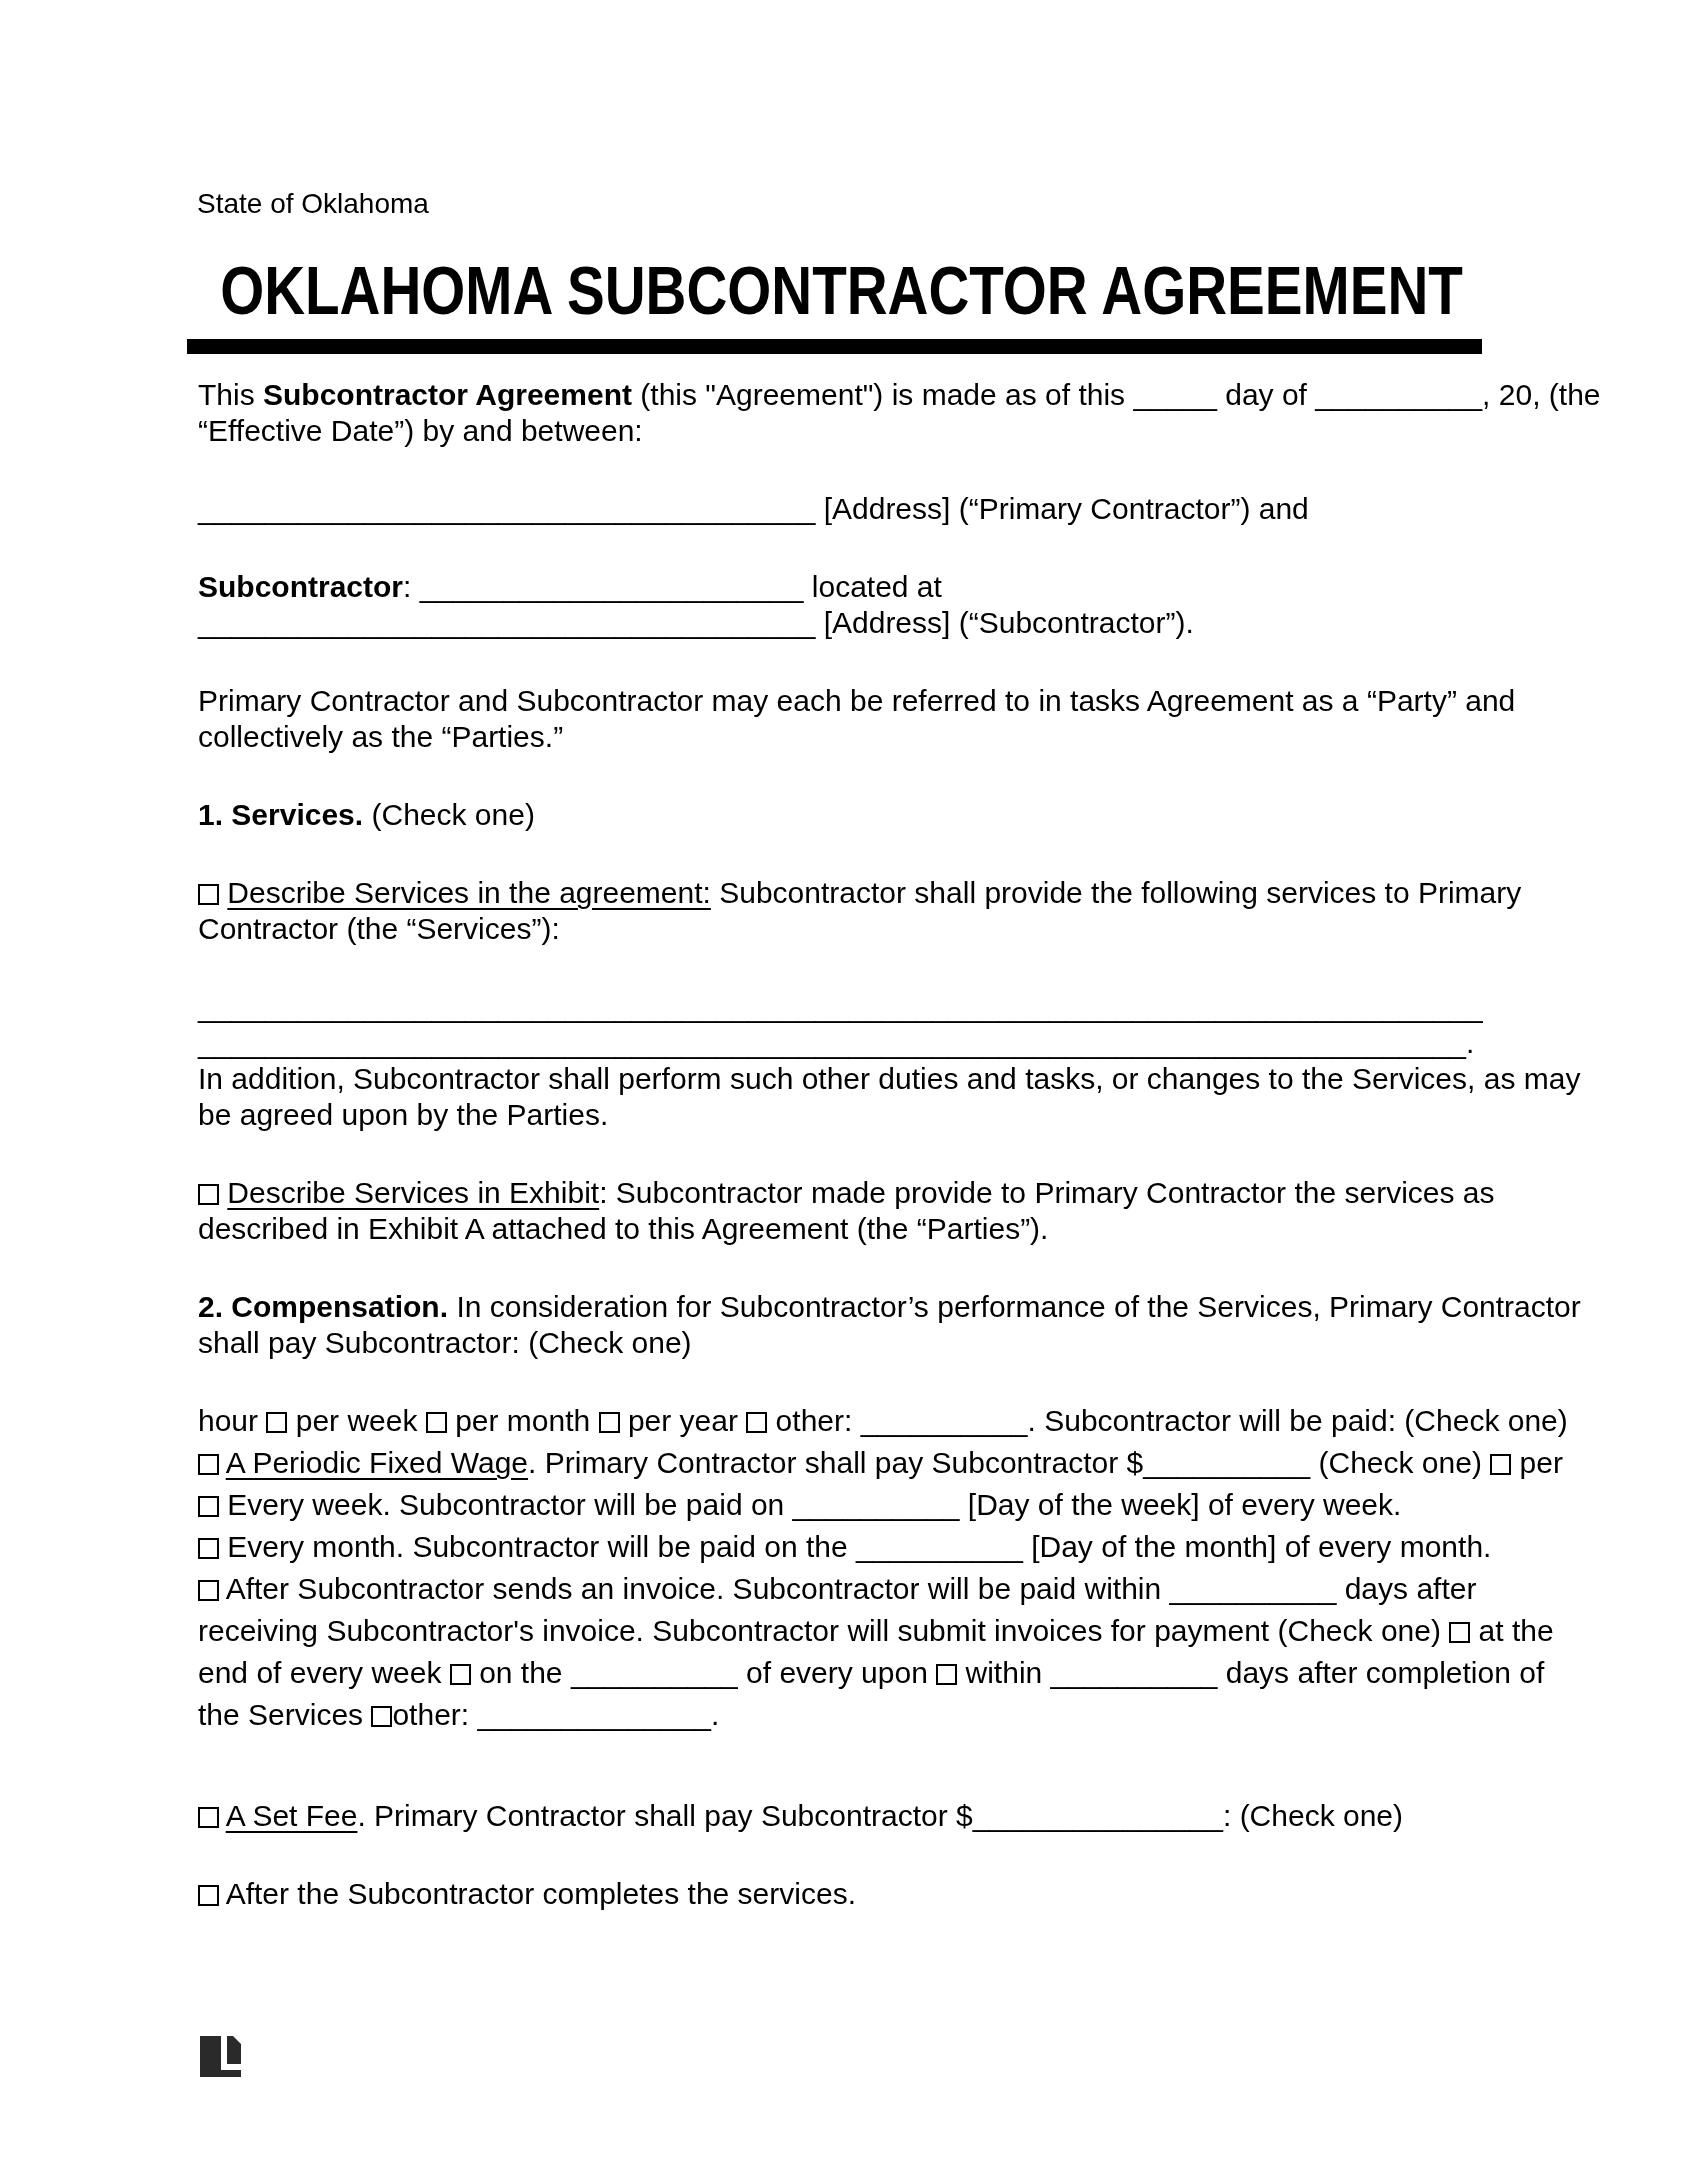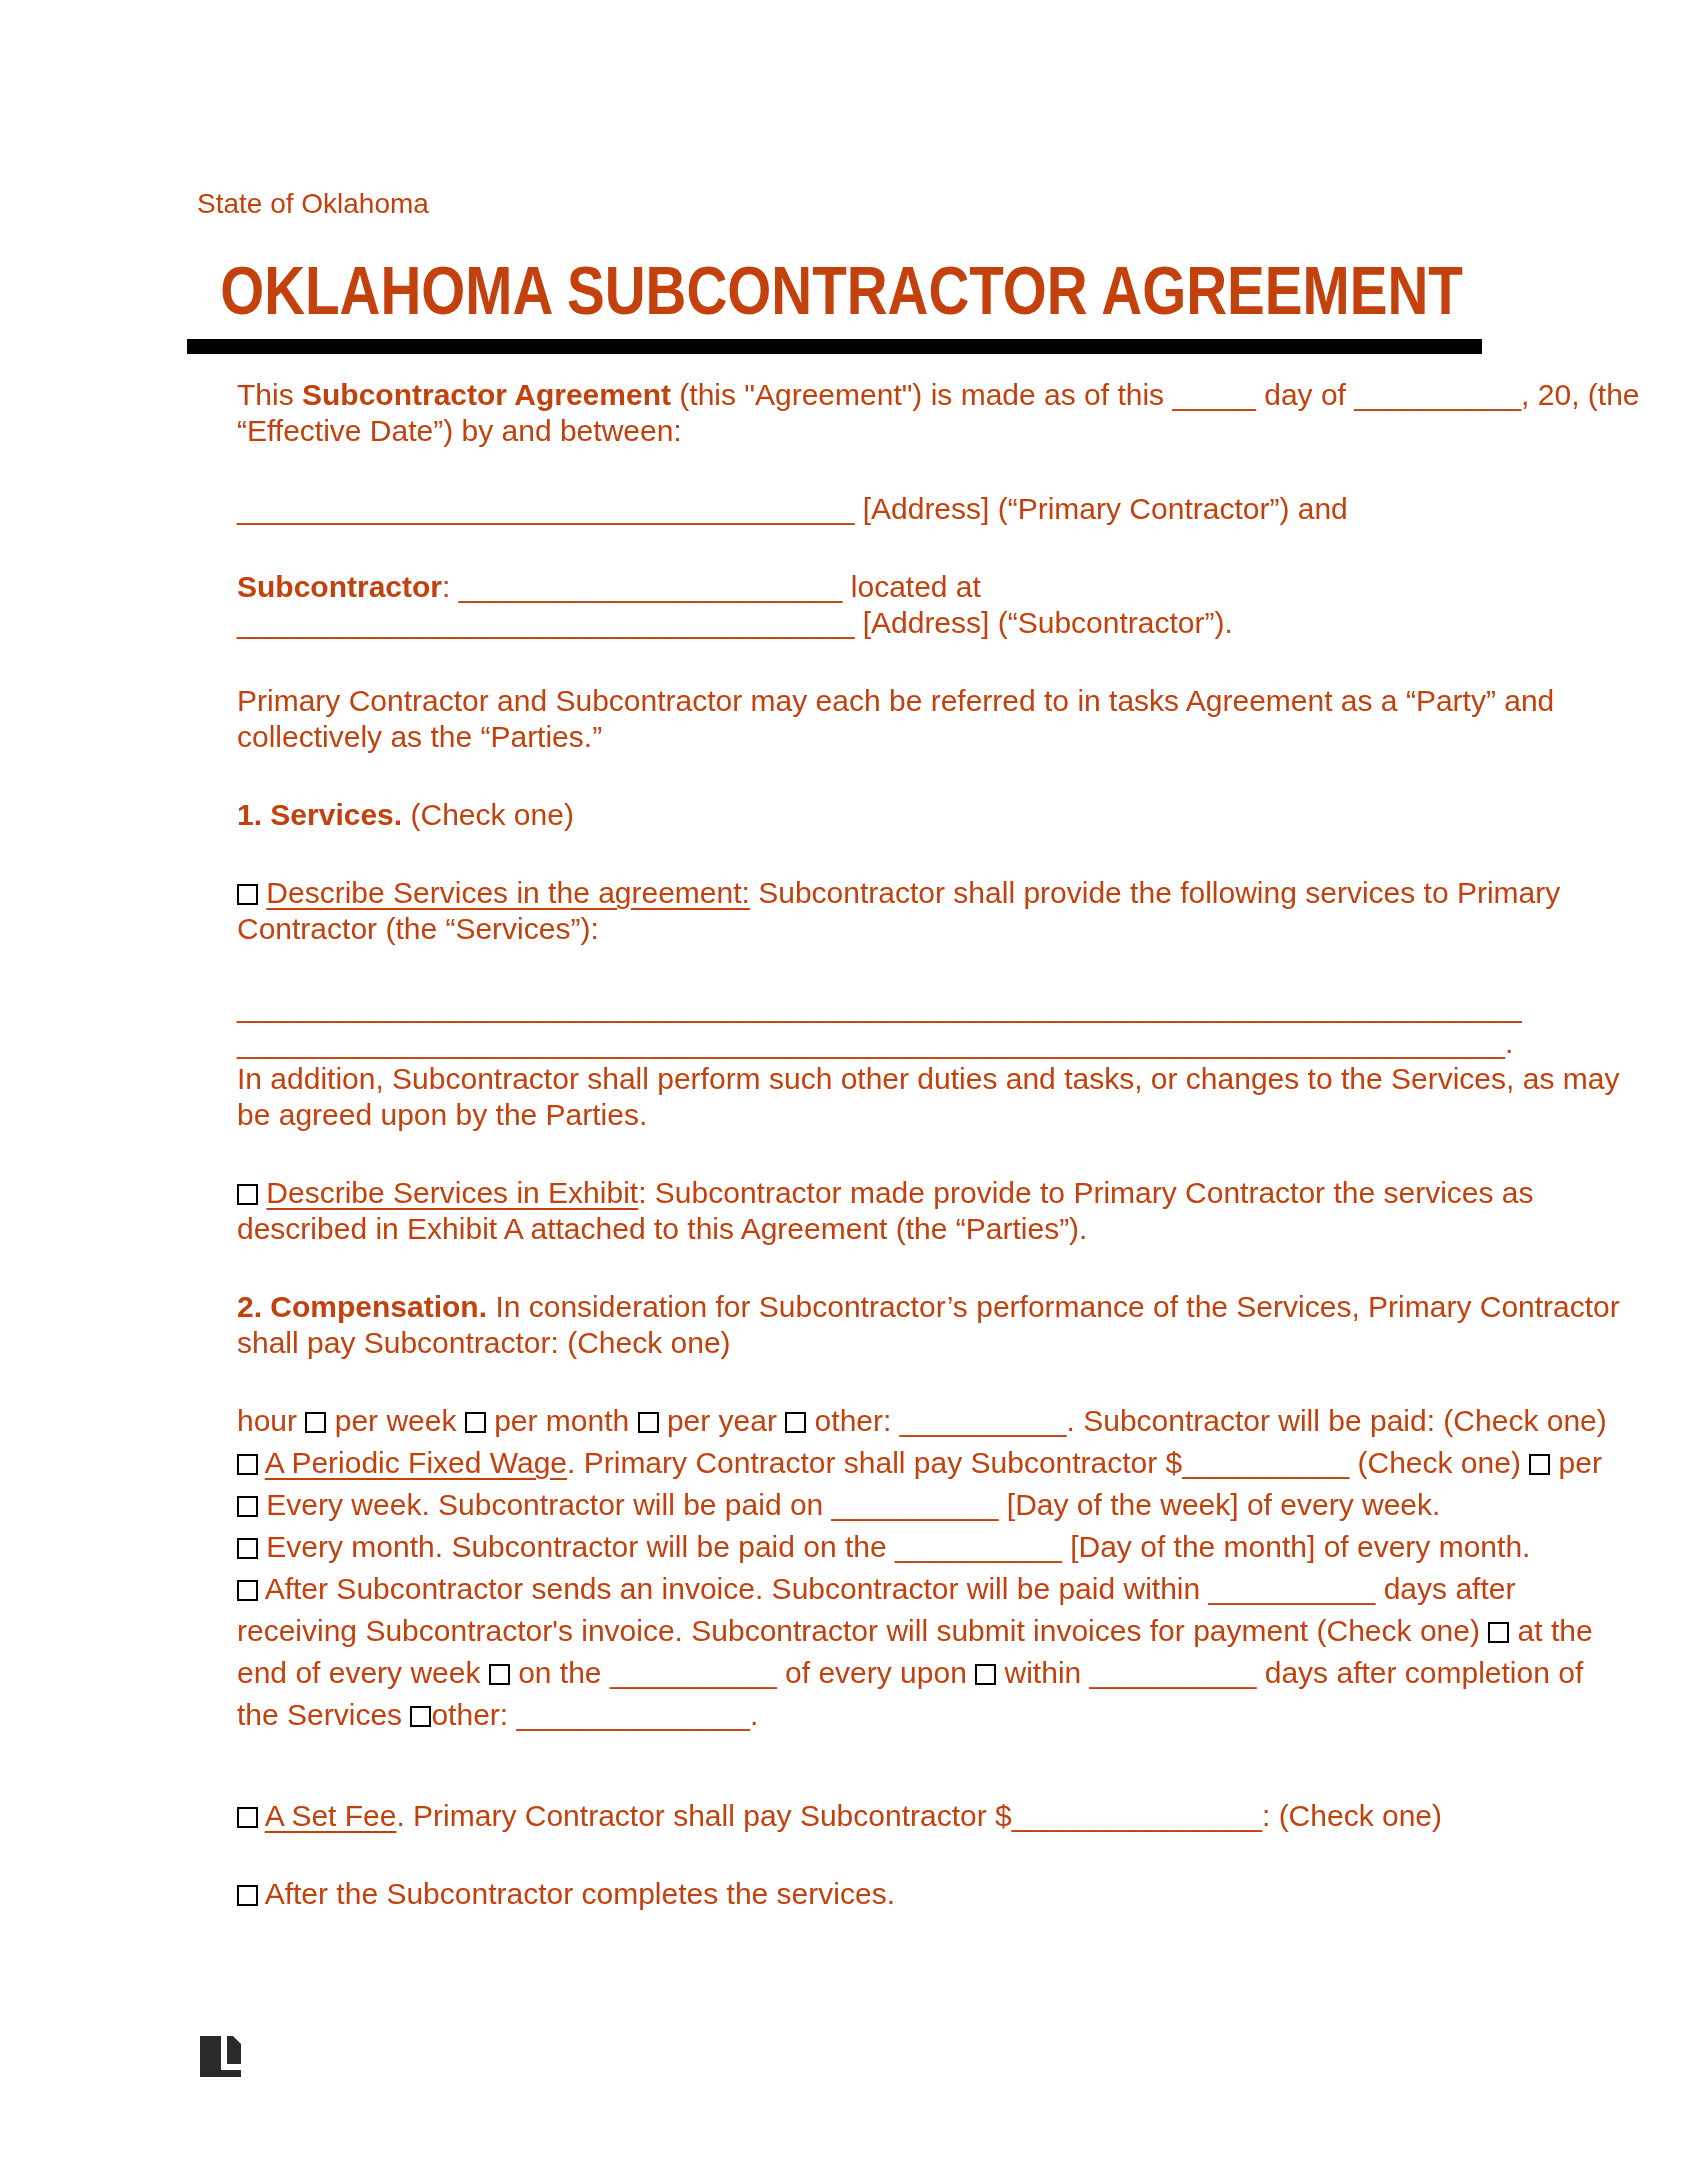--- a/index.html
+++ b/index.html
@@ -1,18 +1,18 @@
 <!DOCTYPE html>
 <html><head>
 <meta charset="utf-8">
 <style>
   html,body { margin:0; padding:0; background:#ffffff; }
   .page {
     position:relative; width:1683px; height:2178px; background:#ffffff;
-    font-family:"Liberation Sans", sans-serif; color:#c2410c; overflow:hidden;
+    font-family:"Liberation Sans", sans-serif; color:#000000; overflow:hidden;
   }
   .state {
     position:absolute; left:197px; top:188px;
     font-size:28px; line-height:32px;
   }
   .doc-title {
     position:absolute; left:0; top:256px; width:1683px;
     text-align:center; font-size:69px; line-height:69px; font-weight:bold;
     transform:scaleX(0.82); transform-origin:50% 0; white-space:nowrap;
   }
@@ -22,21 +22,21 @@
   }
   .doc {
     position:absolute; left:198px; top:377px; width:1284px;
     font-size:30px; line-height:36px;
     display:flex; flex-direction:column; align-items:flex-start;
   }
   .block { margin:0 0 42px 0; }
   .block.tight { margin-bottom:6px; }
   .tight .line + .line { margin-top:6px; }
   .block.setfee { margin-top:59px; }
-  .line { white-space:pre;margin-left:39px; }
+  .line { white-space:pre; }
   .seg-b { font-weight:bold; }
   .seg-u { text-decoration:underline; text-decoration-thickness:2px; text-underline-offset:5px; }
   .cb {
     display:inline-block; width:21px; height:21px; box-sizing:border-box;
     border:2px solid #000000; background:#ffffff; vertical-align:-2px;
   }
   
   .logo { position:absolute; left:200px; top:2036px; width:41px; height:41px; }
   .logo .sq { position:absolute; left:0; top:0; width:41px; height:41px; background:#2b2a2b; }
   .logo .v-stripe { position:absolute; left:21px; top:0; width:6px; height:28px; background:#ffffff; }

